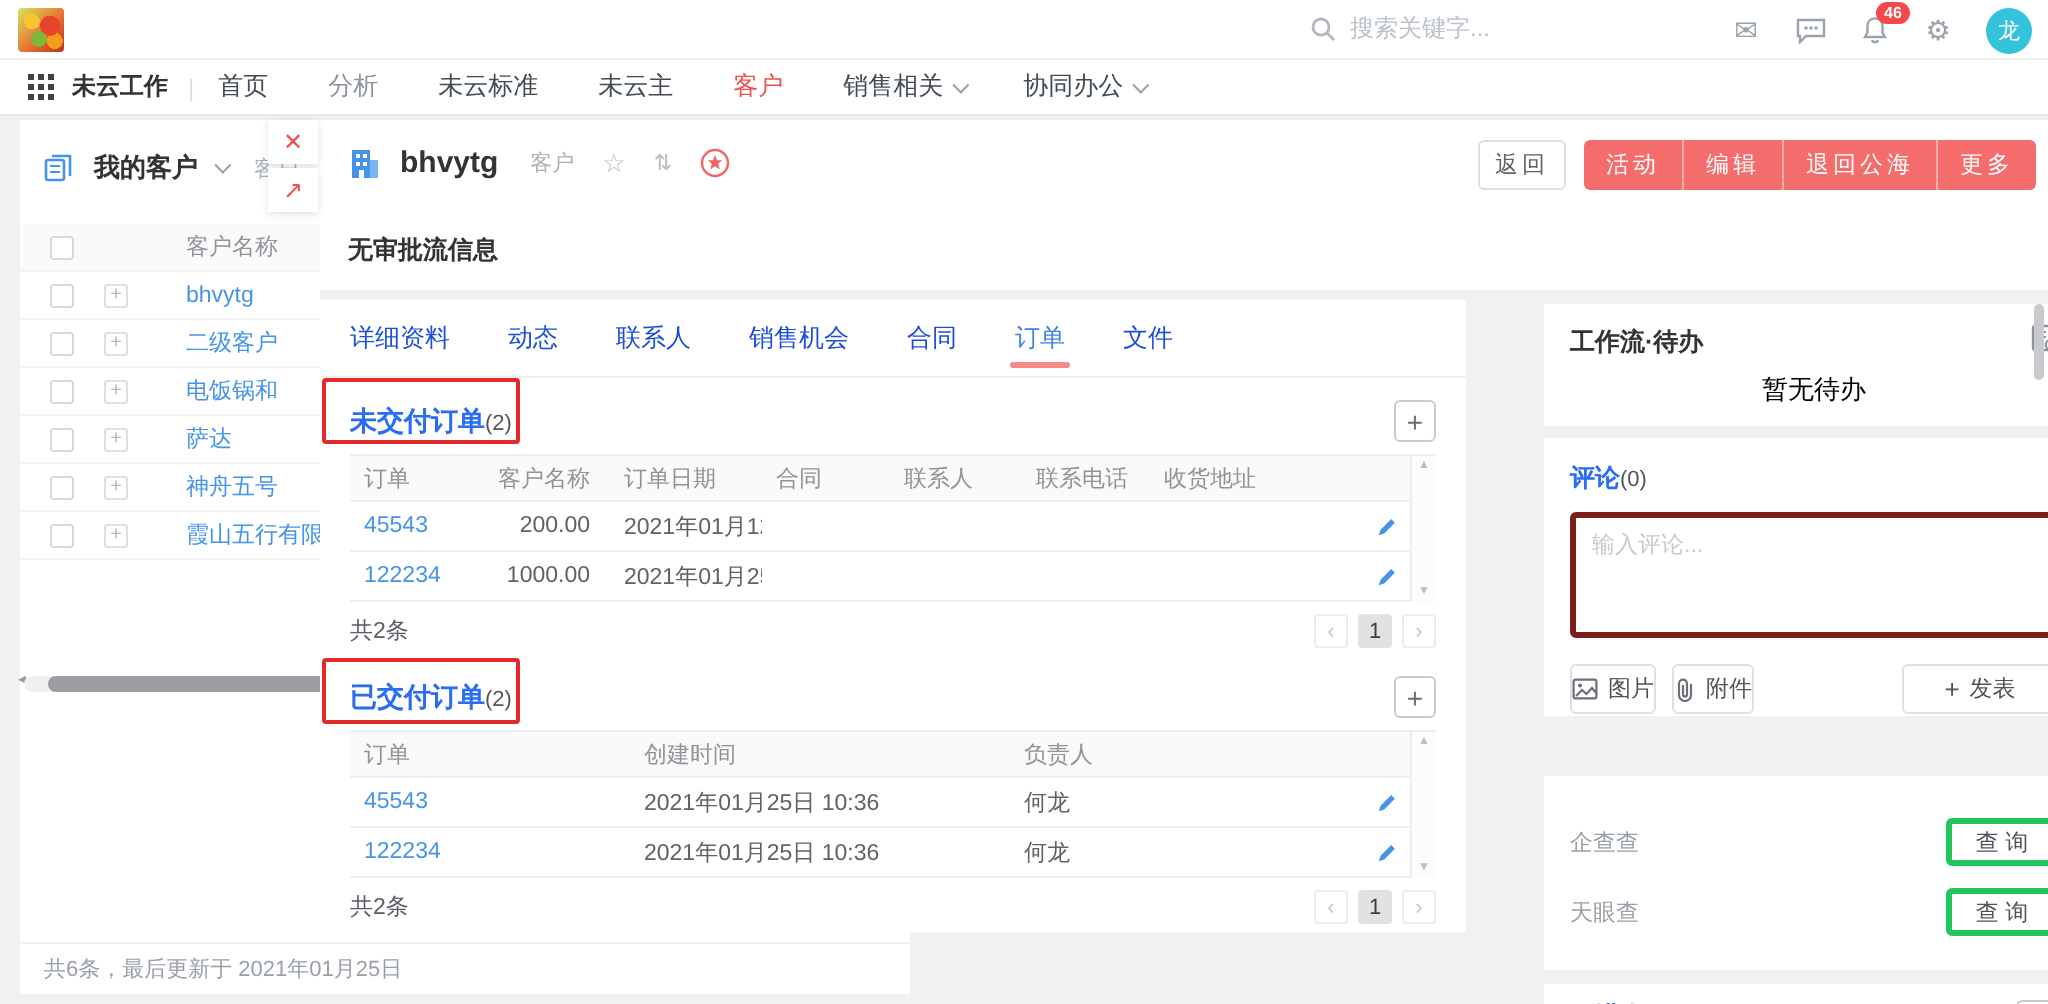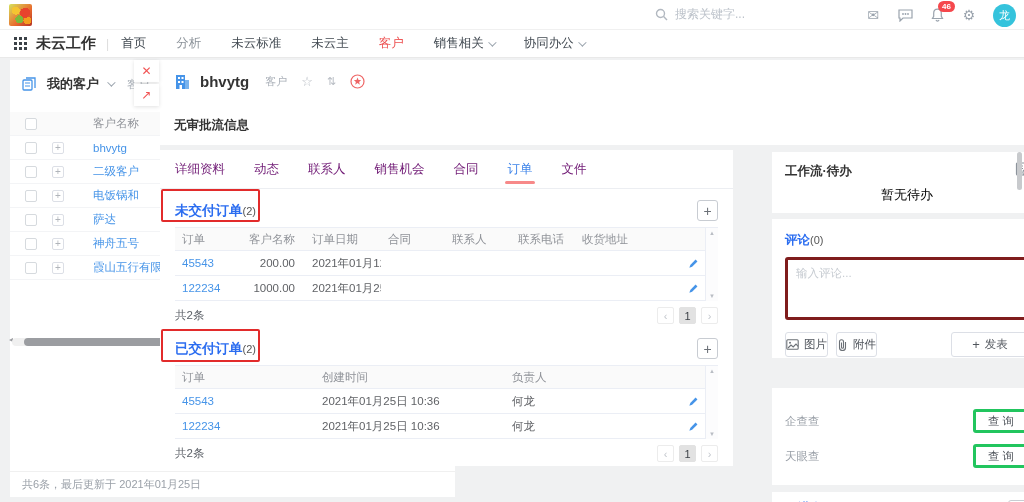--- a/index.html
+++ b/index.html
@@ -21,21 +21,21 @@
   .top-icons { position:absolute; right:8px; top:0; height:30px; display:flex; align-items:center; gap:16px; }
   .tico { width:16px; height:16px; display:flex; align-items:center; justify-content:center; color:#9aa3ad; font-size:14px; position:relative; }
   .badge { position:absolute; top:-6px; left:9px; min-width:17px; height:11px; padding:0 3px; background:#f5484d; color:#fff;
            font-size:8px; line-height:11px; text-align:center; border-radius:6px; font-weight:bold; }
   .avatar { width:23px; height:23px; border-radius:50%; background:#35c3dc; color:#fff; font-size:11px; display:flex; align-items:center; justify-content:center; }
 
   
   .navbar { position:absolute; left:0; top:30px; width:1024px; height:28px; background:#fff; border-bottom:1px solid #e9e9e9;
             display:flex; align-items:center; z-index:30; }
   .nav-grid { margin-left:14px; }
-  .workspace { font-size:15px; font-weight:bold; color:#333; margin-left:9px; }
+  .workspace { font-size:12px; font-weight:bold; color:#333; margin-left:9px; }
   .nav-div { color:#ddd; margin:0 12px 0 10px; font-size:12px; }
   .nav-items { display:flex; align-items:center; gap:30px; }
   .nav-item { font-size:12.5px; color:#424a52; cursor:pointer; display:flex; align-items:center; gap:4px; }
   .nav-item.dim { color:#8b9299; }
   .nav-item.active { color:#ed5050; }
   .caret { width:6px; height:6px; border-right:1.4px solid #9aa3ad; border-bottom:1.4px solid #9aa3ad; transform:rotate(45deg) translateY(-2px); }
 
   
   .sidebar { position:absolute; left:10px; top:60px; width:445px; height:437px; background:#fff; z-index:1; }
   .sb-head { position:absolute; left:0; top:0; width:100%; height:48px; display:flex; align-items:center; }
@@ -72,21 +72,21 @@
   .btn-group { display:flex; margin-left:9px; border-radius:3px; overflow:hidden; }
   .btn-red { background:#f56c6c; color:#fff; font-size:11.5px; height:25px; padding:0 11px; display:flex; align-items:center;
              border-right:1px solid rgba(255,255,255,.45); letter-spacing:2px; cursor:pointer; }
   .btn-red:last-child { border-right:none; }
   .approval { position:absolute; left:14px; top:57px; font-size:12.5px; font-weight:bold; color:#333; }
   .gap-strip { position:absolute; left:160px; top:145px; width:864px; height:6px; background:#f0f1f2; z-index:5; }
 
   
   .main-panel { position:absolute; left:160px; top:150px; width:573px; height:316px; background:#fff; z-index:5; overflow:hidden; }
   .tabs { height:39px; display:flex; align-items:center; gap:29px; padding:0 15px; border-bottom:1px solid #eceef2; }
-  .tab { font-size:12.5px; color:#701a75; cursor:pointer; position:relative; height:39px; display:flex; align-items:center; }
+  .tab { font-size:12.5px; color:#1d4ed8; cursor:pointer; position:relative; height:39px; display:flex; align-items:center; }
   .tab.active { color:#3e84e9; }
   .tab.active::after { content:""; position:absolute; left:50%; transform:translateX(-50%); bottom:5px; width:30px; height:3px; background:#f78989; border-radius:2px; }
   .sec-head { height:33px; margin-top:5px; display:flex; align-items:center; justify-content:space-between; padding:0 15px; }
   .sec-title { font-size:13.5px; font-weight:bold; color:#2b6df0; }
   .sec-count { font-size:11px; color:#555; font-weight:normal; }
   .plus-btn { width:21px; height:21px; border:1px solid #c8ccd2; border-radius:3px; background:#fff; color:#6a6f76; font-size:14px;
               display:flex; align-items:center; justify-content:center; cursor:pointer; }
   .tbl { margin:0 15px; position:relative; border-top:1px solid #ebeef5; }
   .tr { display:flex; align-items:center; height:25px; border-bottom:1px solid #ebeef5; padding-right:13px; }
   .th { height:23px; background:#fafafa; }
@@ -305,20 +305,29 @@
       <span class="dh-type">客户</span>
       <span class="dh-ico">☆</span>
       <span class="dh-ico" style="font-size:11px;">⇅</span>
       <span class="dh-ico">
         <svg width="15" height="15" viewBox="0 0 15 15">
             <circle cx="7.5" cy="7.5" r="6.5" fill="none" stroke="#e66" stroke-width="1.2"></circle>
             <path d="M7.5 3.5l1 2.6h2.6l-2 1.8.8 2.8-2.4-1.6-2.4 1.6.8-2.8-2-1.8h2.6z" fill="#e66"></path>
           </svg>
       </span>
     </div>
+    <div class="dh-actions">
+      <button class="btn-back">返回</button>
+      <div class="btn-group">
+        <span class="btn-red">活动</span>
+        <span class="btn-red">编辑</span>
+        <span class="btn-red">退回公海</span>
+        <span class="btn-red">更多</span>
+      </div>
+    </div>
     <div class="approval">无审批流信息</div>
   </section>
   <div class="gap-strip"></div>
 
   <section class="main-panel">
     <div class="tabs">
       <span class="tab">详细资料</span>
       <span class="tab">动态</span>
       <span class="tab">联系人</span>
       <span class="tab">销售机会</span>

